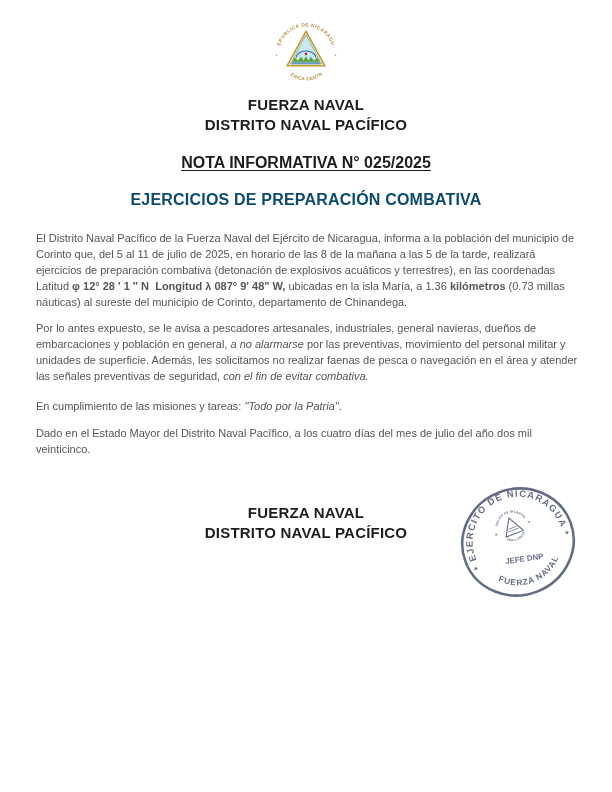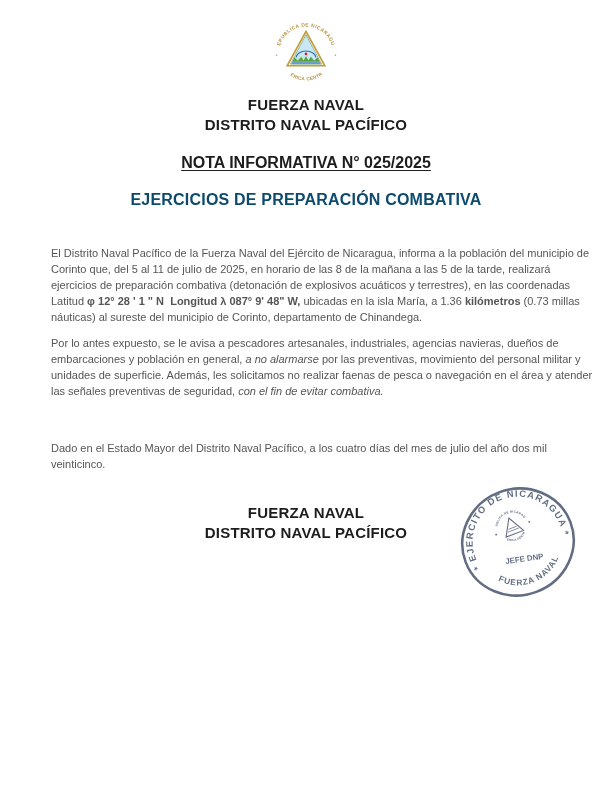--- a/index.html
+++ b/index.html
@@ -9,21 +9,21 @@
     background:#ffffff;
     font-family:"Liberation Sans","DejaVu Sans",sans-serif;
     overflow:hidden;
   }
   .center-abs{position:absolute;left:0;right:0;text-align:center;}
   .emblem-wrap{position:absolute;left:50%;top:19px;transform:translateX(-50%);width:90px;height:69px;}
   .org-header{top:95px;font-size:15px;font-weight:bold;line-height:20px;color:#1d1d1d;letter-spacing:.2px;}
   .note-title{top:154px;font-size:16px;font-weight:bold;color:#1d1d1d;}
   .note-title span{text-decoration:underline;text-underline-offset:2px;}
   .subject-title{top:191px;font-size:16px;font-weight:bold;color:#0c4a6e;letter-spacing:.2px;}
-  .para{position:absolute;left:35px;width:543px;font-size:11px;color:#555555;margin:16px;}
+  .para{position:absolute;left:35px;width:543px;font-size:11px;color:#555555;margin:1px;}
   .ln{line-height:16px;text-align:justify;text-align-last:justify;}
   .ln.end{text-align:left;text-align-last:left;}
   .b{font-weight:bold;}
   .bi{font-weight:normal;font-style:italic;}
   .p1{top:229px;} .p2{top:319px;} .p3{top:397px;} .p4{top:420px;} .p5{top:424px;}
   .sig-block{top:503px;font-size:15px;font-weight:bold;line-height:20px;color:#1d1d1d;letter-spacing:.2px;}
   .stamp-wrap{position:absolute;left:454px;top:483px;width:128px;height:118px;}
   .stamp-wrap svg{transform:rotate(-21deg);transform-origin:50% 50%;opacity:.88;}
   .gold-arc{fill:#b69344;font-weight:600;}
   .stamp-text{fill:#4d5a73;font-weight:bold;}
@@ -81,26 +81,29 @@
 
   <p class="para p1">
     <span class="ln"><span>El Distrito Naval Pacífico de la Fuerza Naval del Ejército de Nicaragua, informa a la población del</span></span>
     <span class="ln"><span>municipio de Corinto que, del 5 al 11 de julio de 2025, en horario de las 8 de la mañana a las 5 de la</span></span>
     <span class="ln"><span>tarde, realizará ejercicios de preparación combativa (detonación de explosivos acuáticos y terrestres),</span></span>
     <span class="ln"><span>en las coordenadas Latitud </span><span class="b">φ 12° 28 ' 1 " N&nbsp; Longitud λ 087° 9' 48" W,</span><span> ubicadas en la isla María, a</span></span>
     <span class="ln end"><span>1.36 </span><span class="b">kilómetros</span><span> (0.73 millas náuticas) al sureste del municipio de Corinto, departamento de Chinandega.</span></span>
   </p>
 
   <p class="para p2">
-    <span class="ln"><span>Por lo antes expuesto, se le avisa a pescadores artesanales, industriales, agencias navieras, dueños</span></span>
+    <span class="ln"><span>Por lo antes expuesto, se le avisa a pescadores artesanales, industriales, general navieras, dueños</span></span>
     <span class="ln"><span>de embarcaciones y población en general, </span><span class="bi">a no alarmarse</span><span> por las preventivas, movimiento del</span></span>
     <span class="ln"><span>personal militar y unidades de superficie. Además, les solicitamos no realizar faenas de pesca o</span></span>
     <span class="ln end"><span>navegación en el área y atender las señales preventivas de seguridad, </span><span class="bi">con el fin de evitar combativa.</span></span>
   </p>
 
+  <p class="para p3">
+    <span class="ln end"><span>En cumplimiento de las misiones y tareas: </span><span class="bi">"Todo por la Patria"</span><span>.</span></span>
+  </p>
 
 
   <p class="para p5">
     <span class="ln"><span>Dado en el Estado Mayor del Distrito Naval Pacífico, a los cuatro días del mes de julio del año dos mil</span></span>
     <span class="ln end"><span>veinticinco.</span></span>
   </p>
 
   <div class="center-abs sig-block">
     <div>FUERZA NAVAL</div>
     <div>DISTRITO NAVAL PACÍFICO</div>

